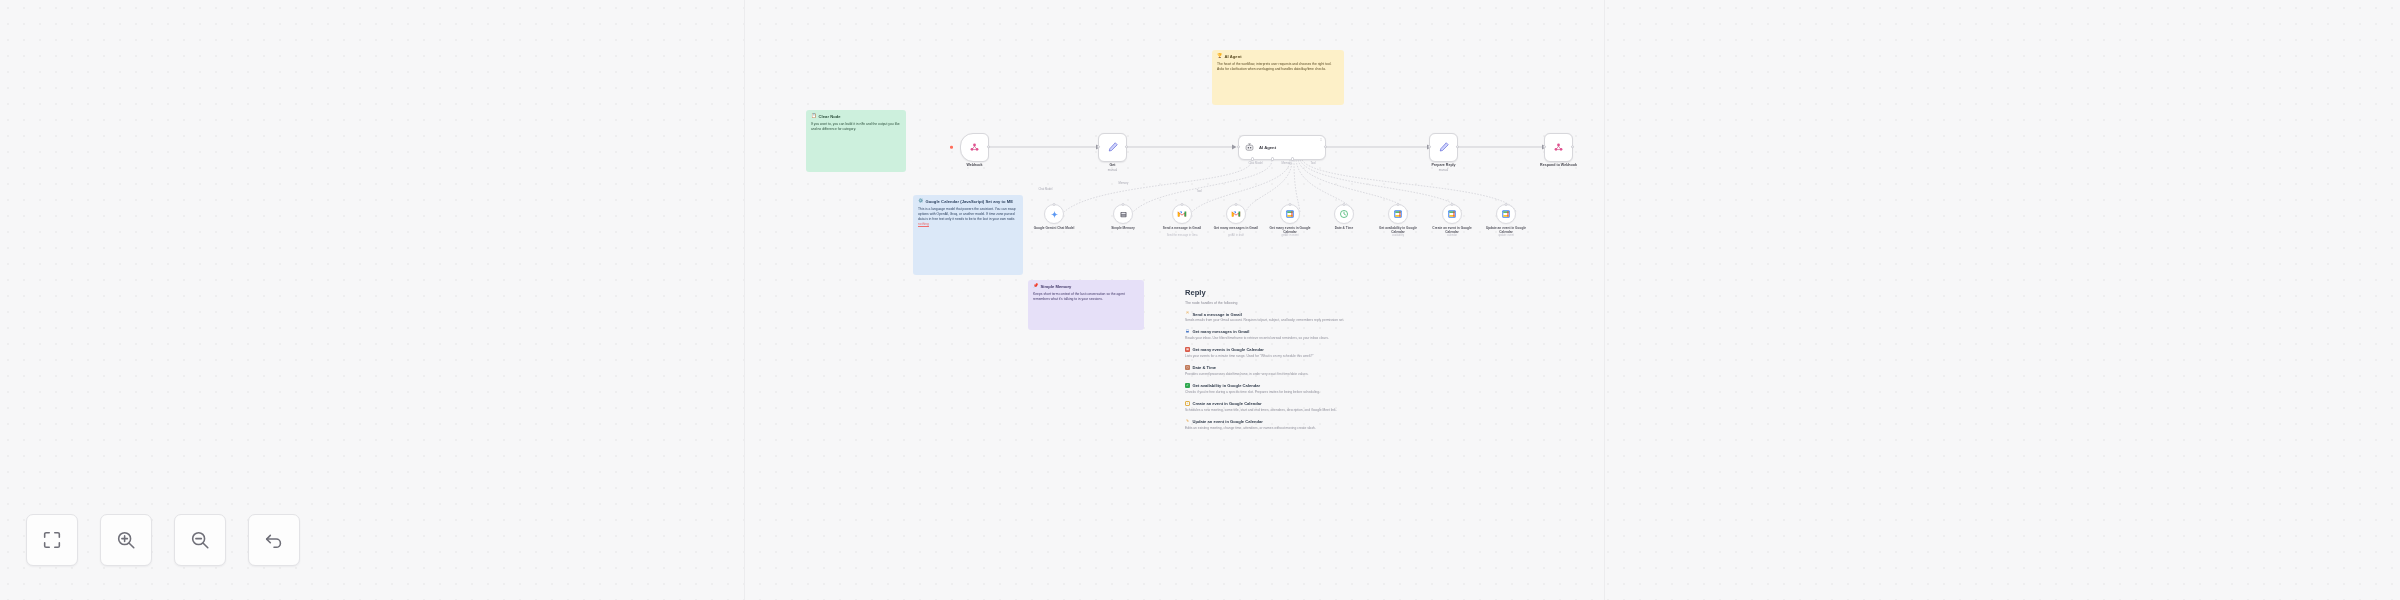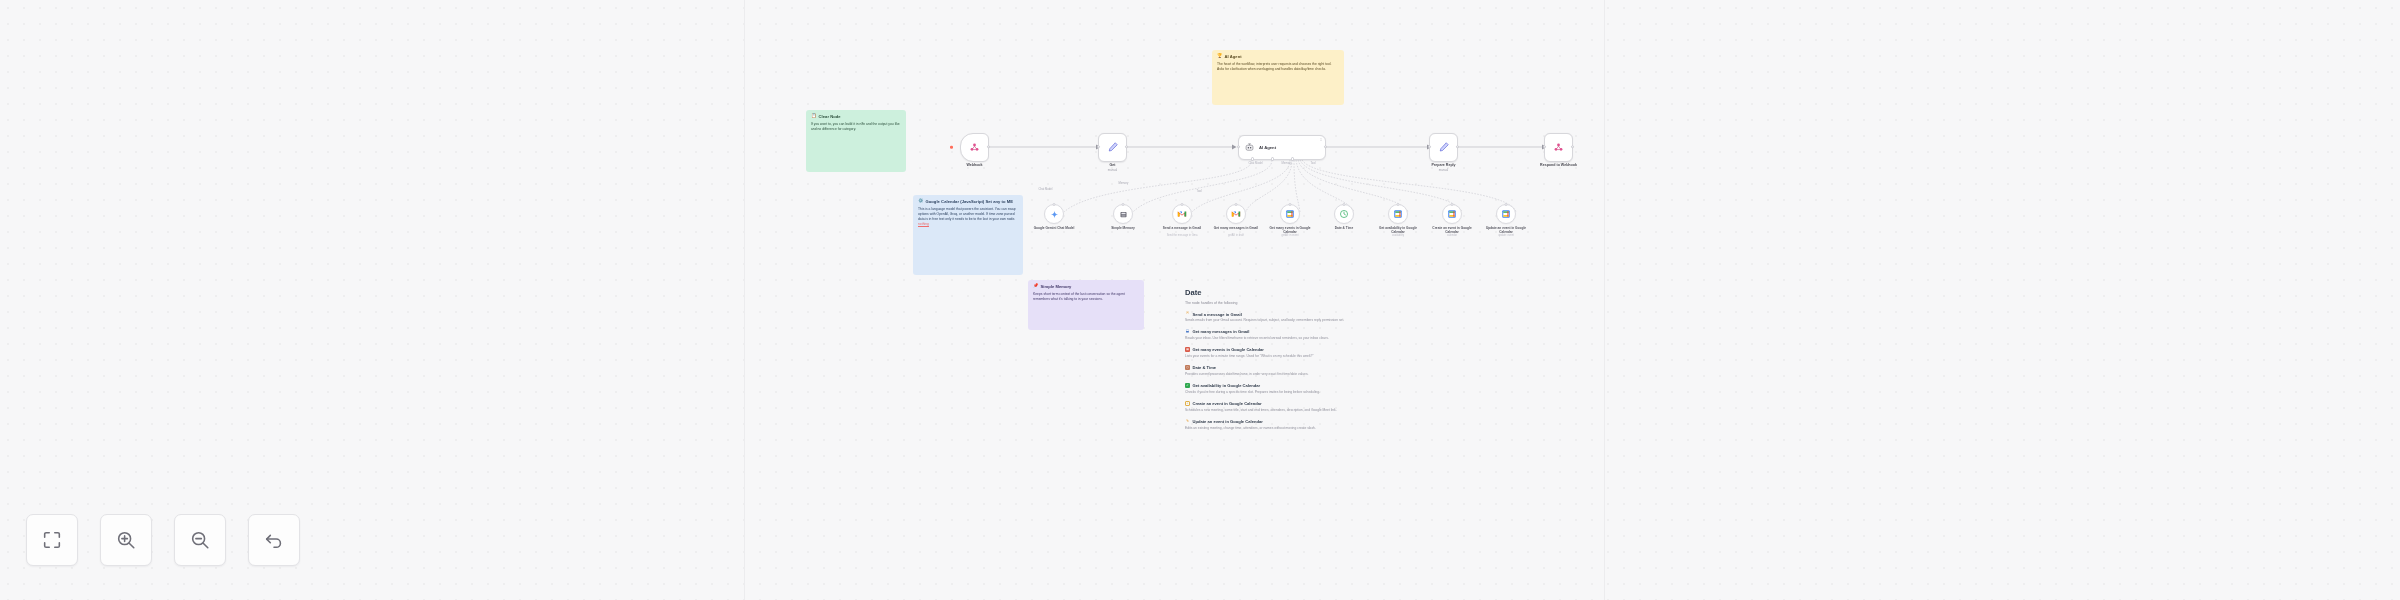--- a/index.html
+++ b/index.html
@@ -417,21 +417,21 @@
       <rect x="5.5" y="5.5" width="13" height="13" rx="1" fill="#fff"></rect>
       <rect x="5.5" y="5.5" width="13" height="4" fill="#34a853" opacity=".85"></rect>
       <rect x="5.5" y="14.5" width="13" height="4" fill="#fbbc04" opacity=".85"></rect>
       <rect x="14.5" y="5.5" width="4" height="13" fill="#ea4335" opacity=".6"></rect>
     </svg>
     <span class="tlabel">Update an event in Google Calendar</span>
     <span class="tsub">update: event</span>
   </div>
 
   <div id="docs">
-    <div class="d-title">Date</div>
+    <div class="d-title">Reply</div>
     <div class="d-sub">The node handles of the following</div>
 
     <div class="tool-item">
       <div class="t-head">
         <span class="t-ic" style="color:#e8a33d">✉</span>
         <span class="t-name">Send a message in Gmail</span>
       </div>
       <div class="t-desc">Sends emails from your Gmail account. Requires to/part, subject, and body; remembers reply permission set.</div>
     </div>
 

